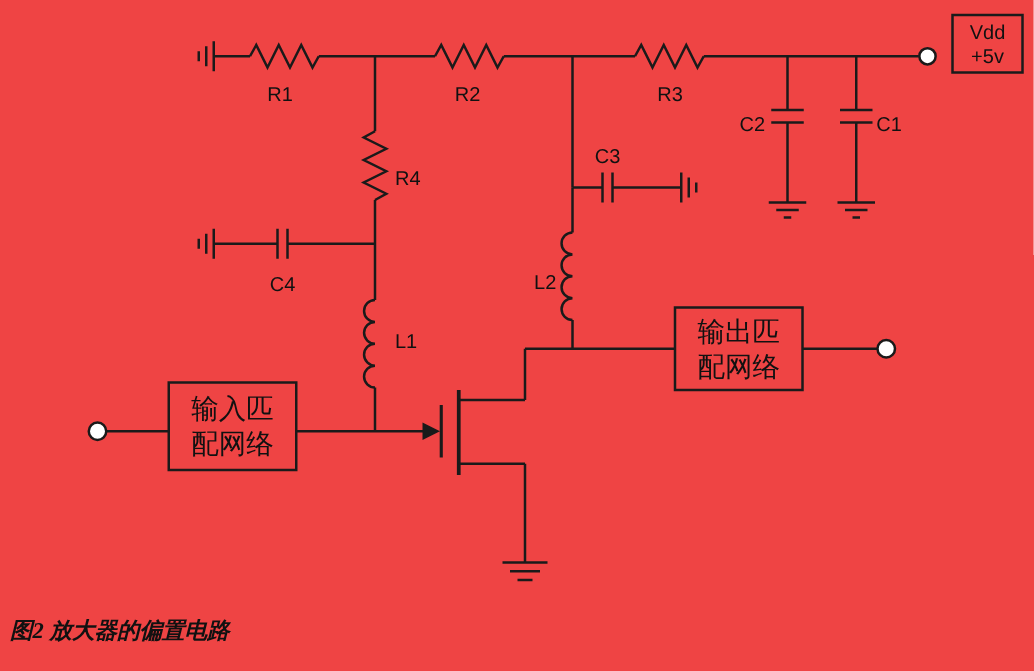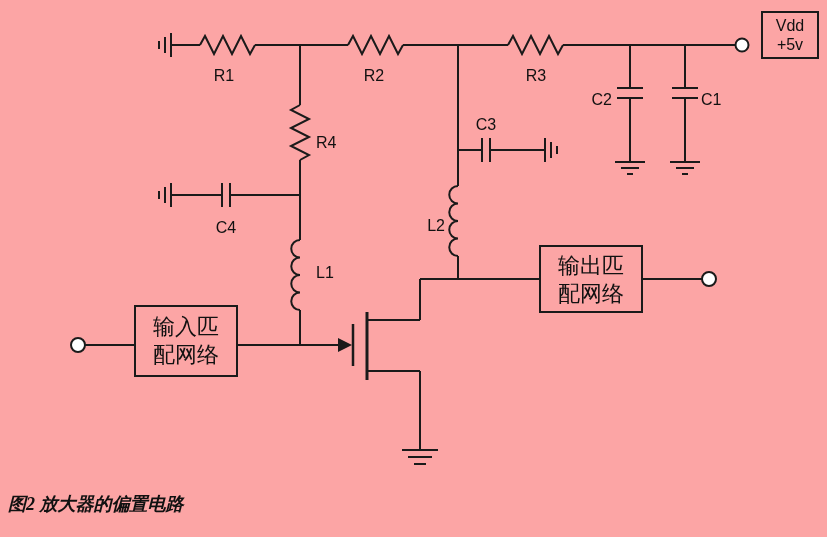--- a/index.html
+++ b/index.html
@@ -1,16 +1,16 @@
 <!DOCTYPE html>
 <html><head>
 <meta charset="utf-8">
 <style>
   html,body{margin:0;padding:0;background:#fff;}
-  .stage{position:relative;width:827px;height:537px;background:#fca5a5;overflow:hidden;}
+  .stage{position:relative;width:827px;height:537px;background:#ef4444;overflow:hidden;}
   svg{position:absolute;left:0;top:0;}
   .wire{stroke:#1a1a1a;stroke-width:2;fill:none;}
   .thick{stroke:#1a1a1a;stroke-width:3;fill:none;}
   .gatebar{stroke:#1a1a1a;stroke-width:2.5;fill:none;}
   .box{fill:none;stroke:#1a1a1a;stroke-width:2;}
   .terminal{fill:#ffffff;stroke:#1a1a1a;stroke-width:2;}
   .lbl{font:16px "Liberation Sans","DejaVu Sans",sans-serif;fill:#111;}
   .vddlbl{font:16px "Liberation Sans","DejaVu Sans",sans-serif;fill:#111;}
   .cjk{font:22px "DejaVu Sans",sans-serif;fill:#111;}
   .caption{font:italic bold 18px "Liberation Serif",serif;fill:#111;}

